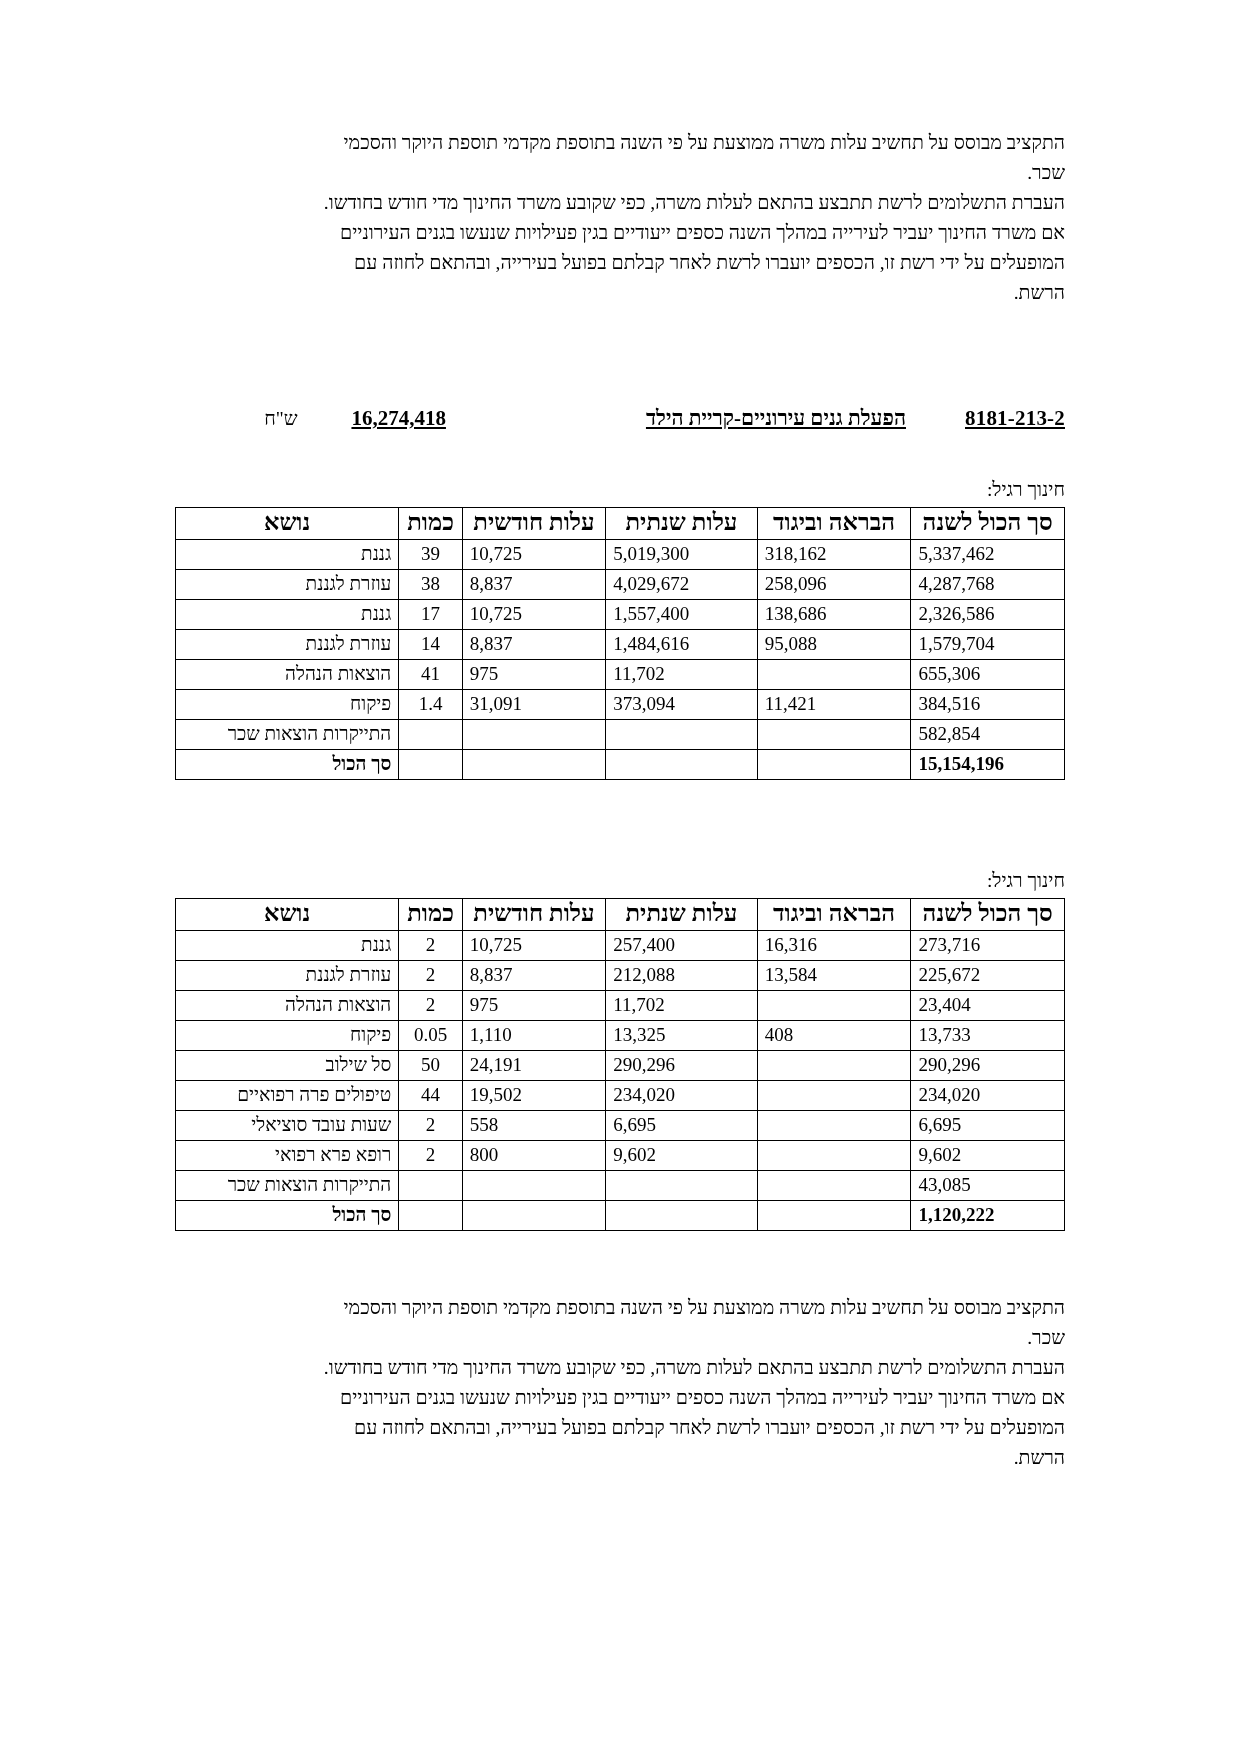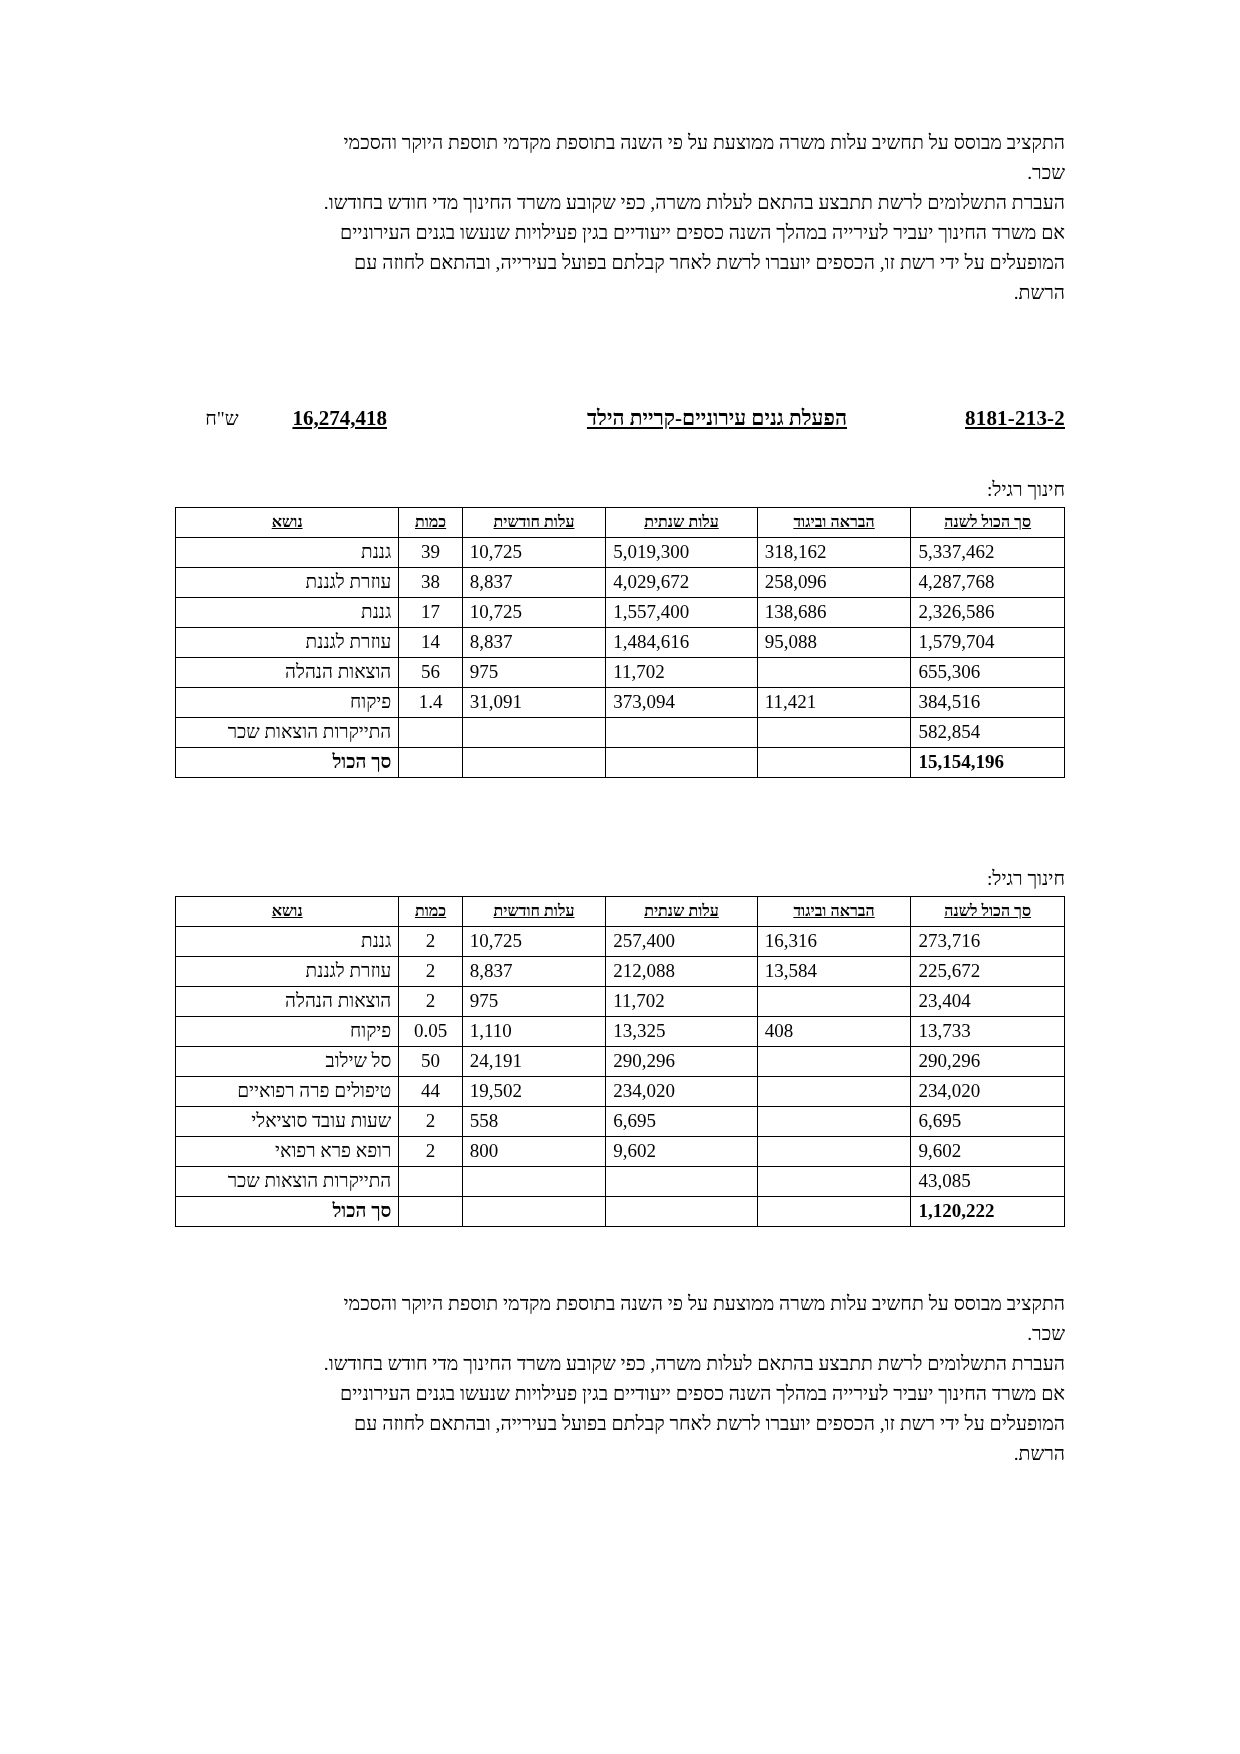--- a/index.html
+++ b/index.html
@@ -49,21 +49,21 @@
   .budget-code {
     text-decoration: underline;
     font-family: Liberation Serif, serif;
     letter-spacing: 0.2px;
     direction: ltr;
     unicode-bidi: embed;
     margin-top: 40px;
   }
   .budget-name {
     text-decoration: underline;
-    margin-right: 118px;
+    margin-right: 59px;
   }
   .budget-amount {
     margin-right: 200px;
     text-decoration: underline;
     direction: ltr;
     unicode-bidi: embed;
   }
   .budget-currency {
     margin-right: 54px;
     font-weight: normal;
@@ -93,22 +93,21 @@
     height: 30px;
     padding: 1px 7px 3px 7px;
     font-weight: normal;
     box-sizing: border-box;
     overflow: hidden;
     white-space: nowrap;
   }
   table.budget-table thead th {
     font-weight: bold;
     text-align: center;
-    font-size: 16px;
-    text-decoration: underline;
+    font-size: 24px;
   }
   th.c-subject, td.c-subject {
     width: 218px;
     text-align: right;
   }
   th.c-qty, td.c-qty {
     width: 62px;
     text-align: center;
   }
   th.c-month, td.c-month { width: 140px; text-align: left; }
@@ -190,21 +189,21 @@
             <td class="c-year num">1,484,616</td>
             <td class="c-month num">8,837</td>
             <td class="c-qty">14</td>
             <td class="c-subject">עוזרת לגננת</td>
           </tr>
           <tr>
             <td class="c-total num">655,306</td>
             <td class="c-health num"></td>
             <td class="c-year num">11,702</td>
             <td class="c-month num">975</td>
-            <td class="c-qty">56</td>
+            <td class="c-qty">41</td>
             <td class="c-subject">הוצאות הנהלה</td>
           </tr>
           <tr>
             <td class="c-total num">384,516</td>
             <td class="c-health num">11,421</td>
             <td class="c-year num">373,094</td>
             <td class="c-month num">31,091</td>
             <td class="c-qty">1.4</td>
             <td class="c-subject">פיקוח</td>
           </tr>

